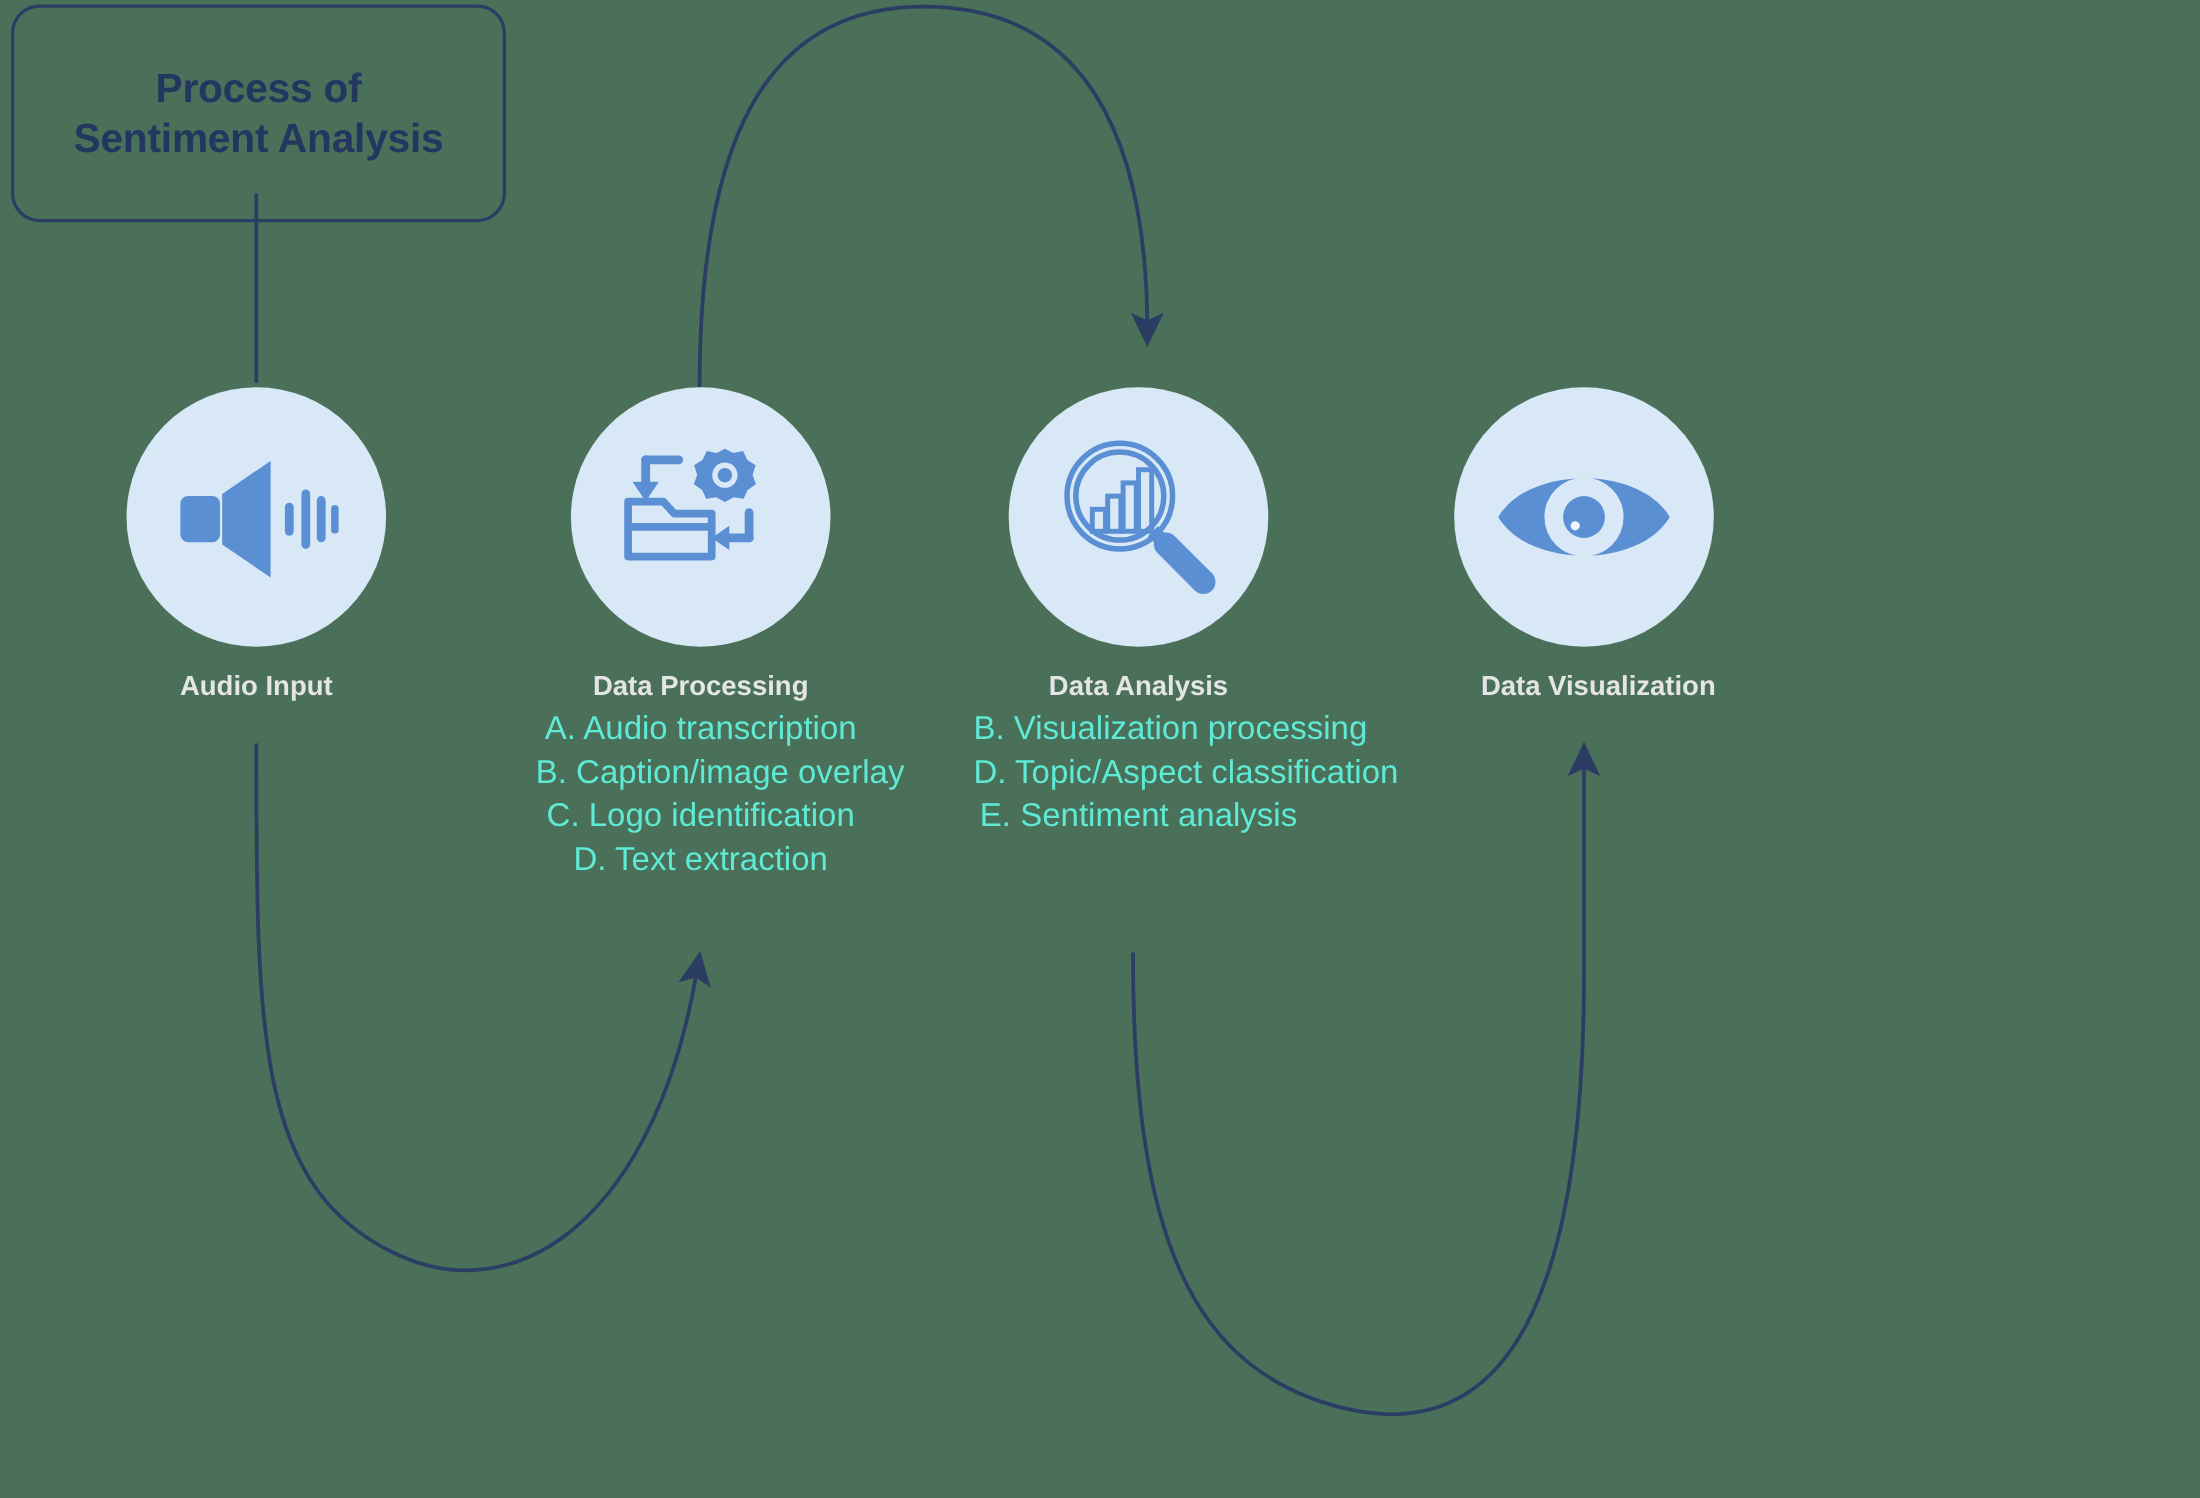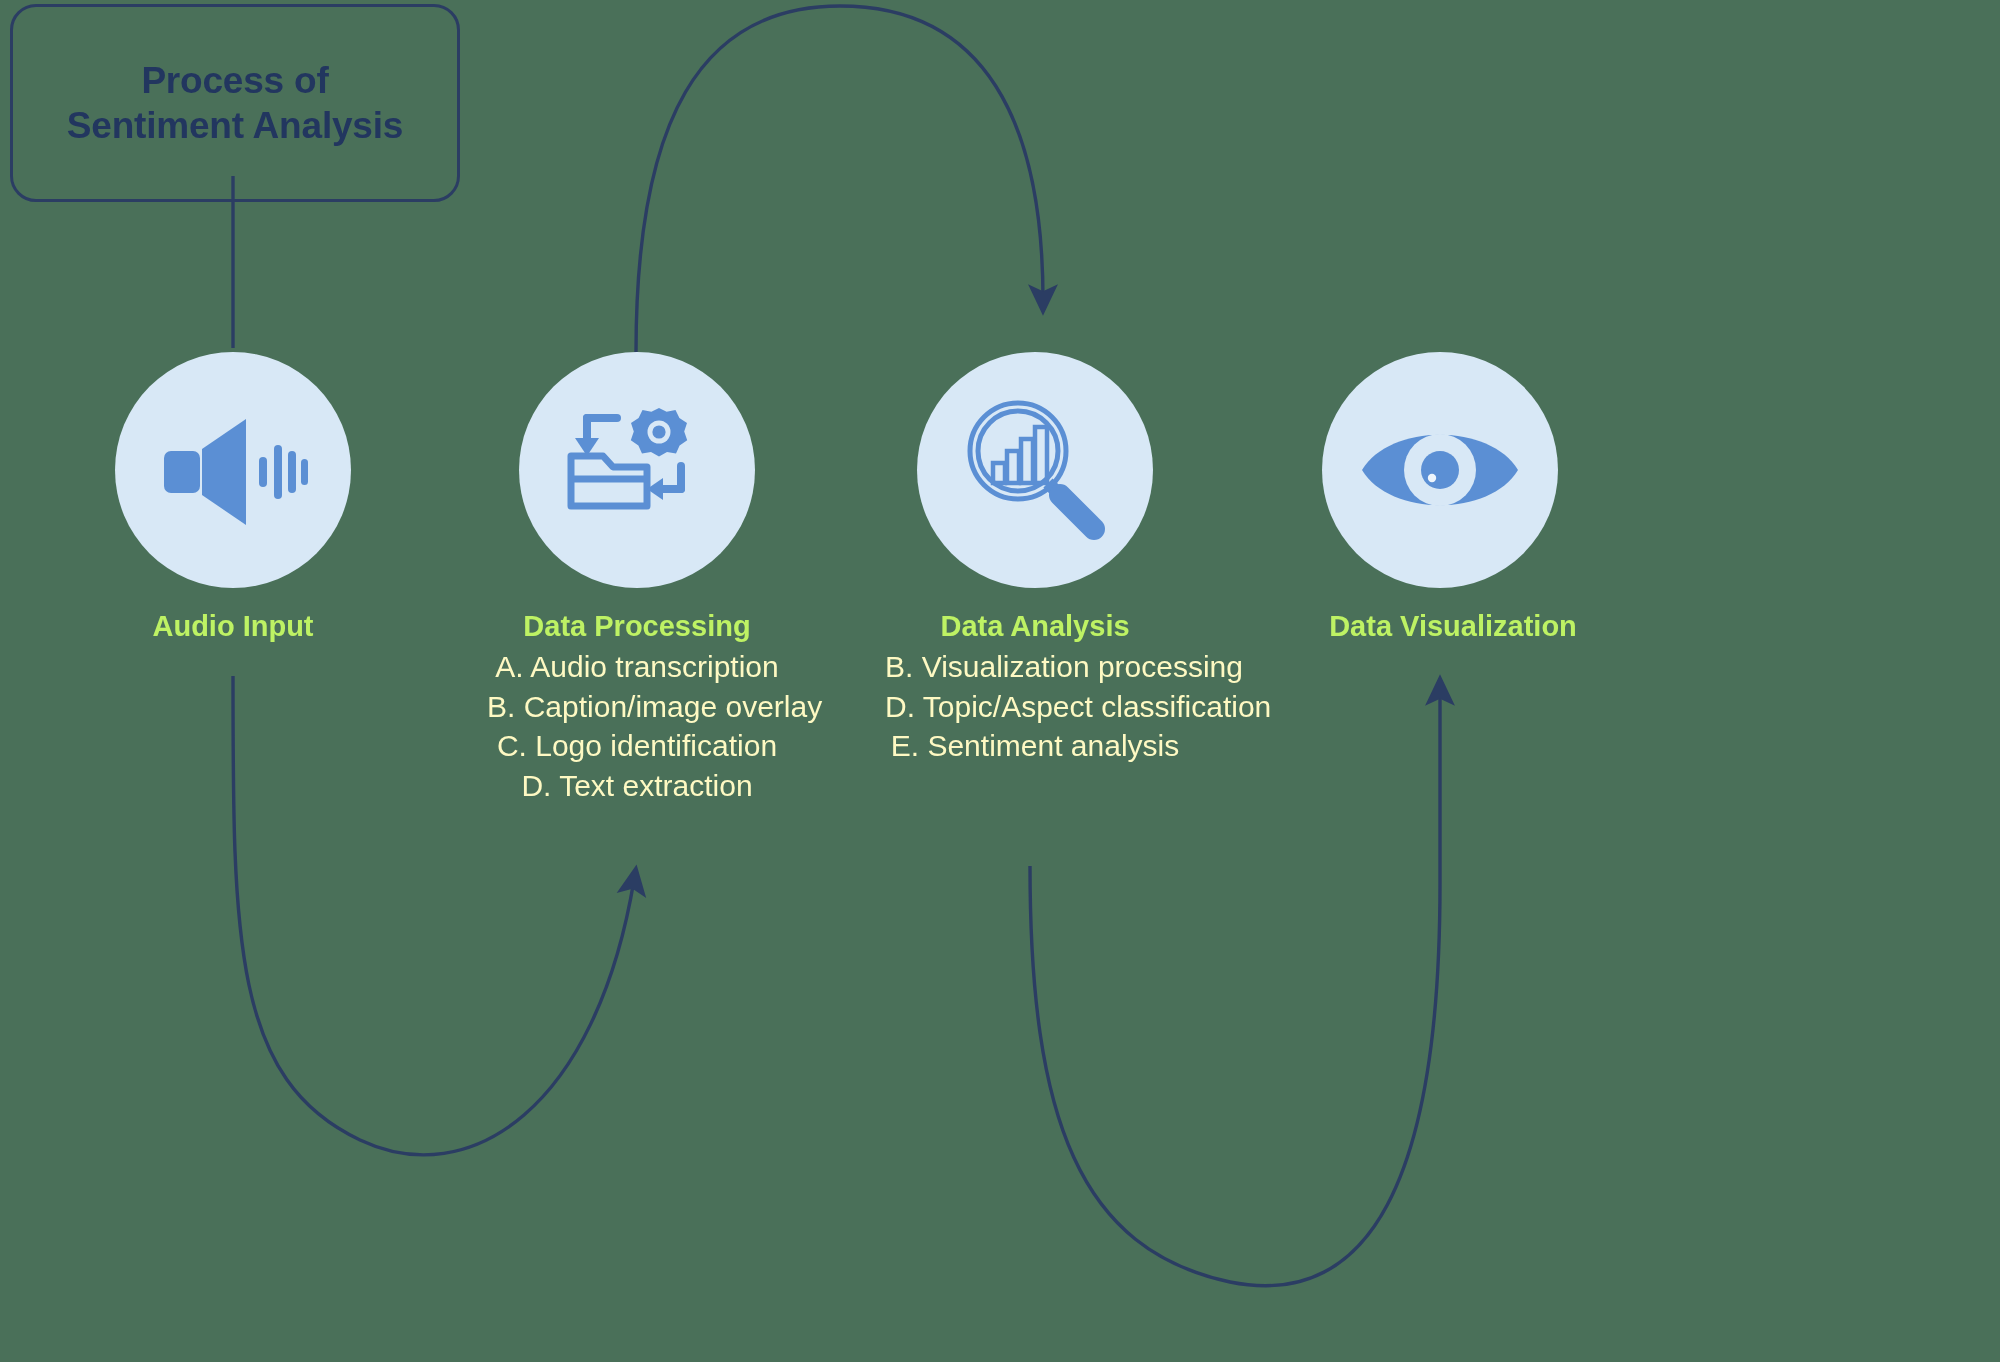--- a/index.html
+++ b/index.html
@@ -58,31 +58,31 @@
     height: 236px;
     border-radius: 50%;
     background: #d8e8f6;
     margin: 0 auto;
     display: flex;
     align-items: center;
     justify-content: center;
   }
   .node-label {
     margin-top: 22px;
-    font-size: 29px;
+    font-size: 25px;
     font-weight: bold;
-    color: #bef264;
+    color: #e5e5e5;
     white-space: nowrap;
   }
   .sub-list {
     margin-top: 4px;
   }
   .sub-item {
     font-size: 30px;
-    color: #fef9c3;
+    color: #5eead4;
     line-height: 1.32;
     white-space: nowrap;
   }
   #node-audio    { left: 83px;  top: 352px; }
   #node-process  { left: 487px; top: 352px; }
   #node-analysis { left: 885px; top: 352px; }
   #node-visual   { left: 1290px; top: 352px; }
   #node-visual .node-label { margin-left: 26px; }
 </style>
 </head>

